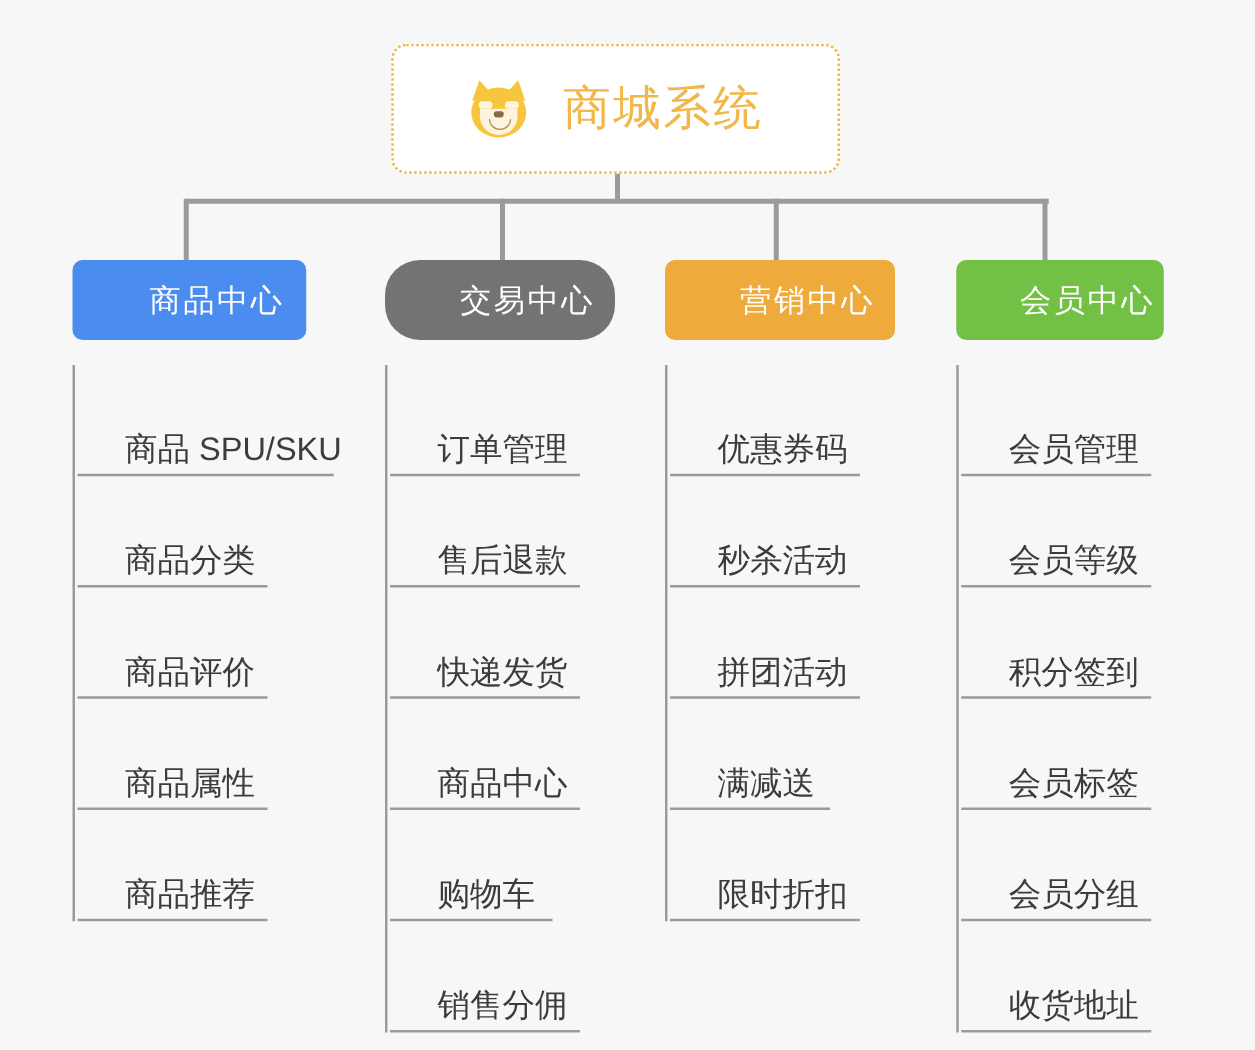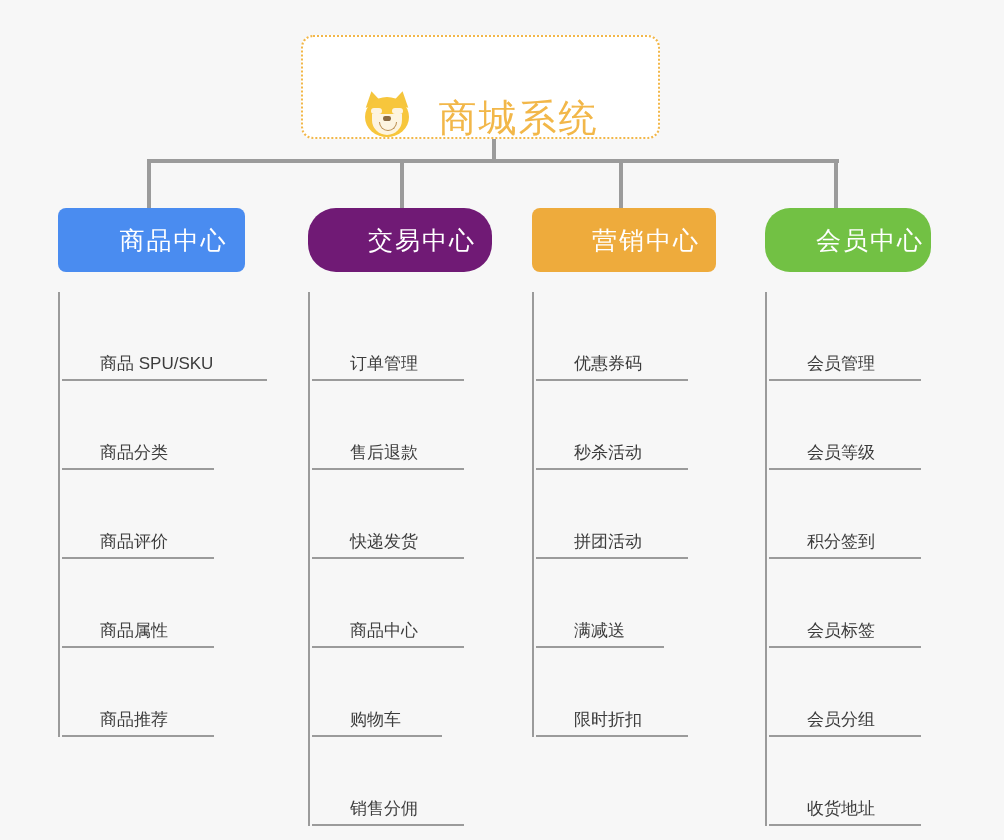--- a/index.html
+++ b/index.html
@@ -18,30 +18,30 @@
 
   #canvas {
     position: relative;
     width: 1004px;
     height: 840px;
   }
 
   
   .root-node {
     position: absolute;
-    left: 301px;
+    left: 313px;
     top: 35px;
     width: 359px;
     height: 104px;
     box-sizing: border-box;
     background: #ffffff;
     border: 2px dotted #f2b749;
     border-radius: 12px;
     display: flex;
-    align-items: flex-end;
+    align-items: center;
     justify-content: center;
     gap: 28px;
   }
   .root-title {
     font-size: 38px;
     color: #f2b749;
     letter-spacing: 2px;
     line-height: 1;
     font-weight: 400;
   }
@@ -170,21 +170,21 @@
 
   .leaf {
     height: 89px;
     position: relative;
     box-sizing: border-box;
   }
   .leaf-label {
     position: absolute;
     left: 40px;
     bottom: 9px;
-    font-size: 17px;
+    font-size: 26px;
     color: #3c3c3c;
     white-space: nowrap;
     line-height: 1;
   }
   .leaf-rule {
     position: absolute;
     left: 2px;
     bottom: 0;
     height: 2px;
     background: #9b9b9b;
@@ -236,21 +236,21 @@
           <div class="leaf-rule" style="width: 152px;"></div>
         </div>
         <div class="leaf">
           <span class="leaf-label">商品推荐</span>
           <div class="leaf-rule" style="width: 152px;"></div>
         </div>
       </div>
     </div>
     <div class="conn conn-drop" style="left: 400px;"></div>
     <div class="column" style="left: 308px; width: 184px;">
-      <div class="col-head" style="background: #701a75; border-radius: 28px;">
+      <div class="col-head" style="background: #737373; border-radius: 28px;">
         <span>交易中心</span>
       </div>
       <div class="col-body">
         <div class="col-spine"></div>
         <div class="leaf">
           <span class="leaf-label">订单管理</span>
           <div class="leaf-rule" style="width: 152px;"></div>
         </div>
         <div class="leaf">
           <span class="leaf-label">售后退款</span>
@@ -298,21 +298,21 @@
           <div class="leaf-rule" style="width: 128px;"></div>
         </div>
         <div class="leaf">
           <span class="leaf-label">限时折扣</span>
           <div class="leaf-rule" style="width: 152px;"></div>
         </div>
       </div>
     </div>
     <div class="conn conn-drop" style="left: 834px;"></div>
     <div class="column" style="left: 765px; width: 166px;">
-      <div class="col-head" style="background: rgb(114, 193, 68); border-radius: 25px;">
+      <div class="col-head" style="background: rgb(114, 193, 68);">
         <span>会员中心</span>
       </div>
       <div class="col-body">
         <div class="col-spine"></div>
         <div class="leaf">
           <span class="leaf-label">会员管理</span>
           <div class="leaf-rule" style="width: 152px;"></div>
         </div>
         <div class="leaf">
           <span class="leaf-label">会员等级</span>

